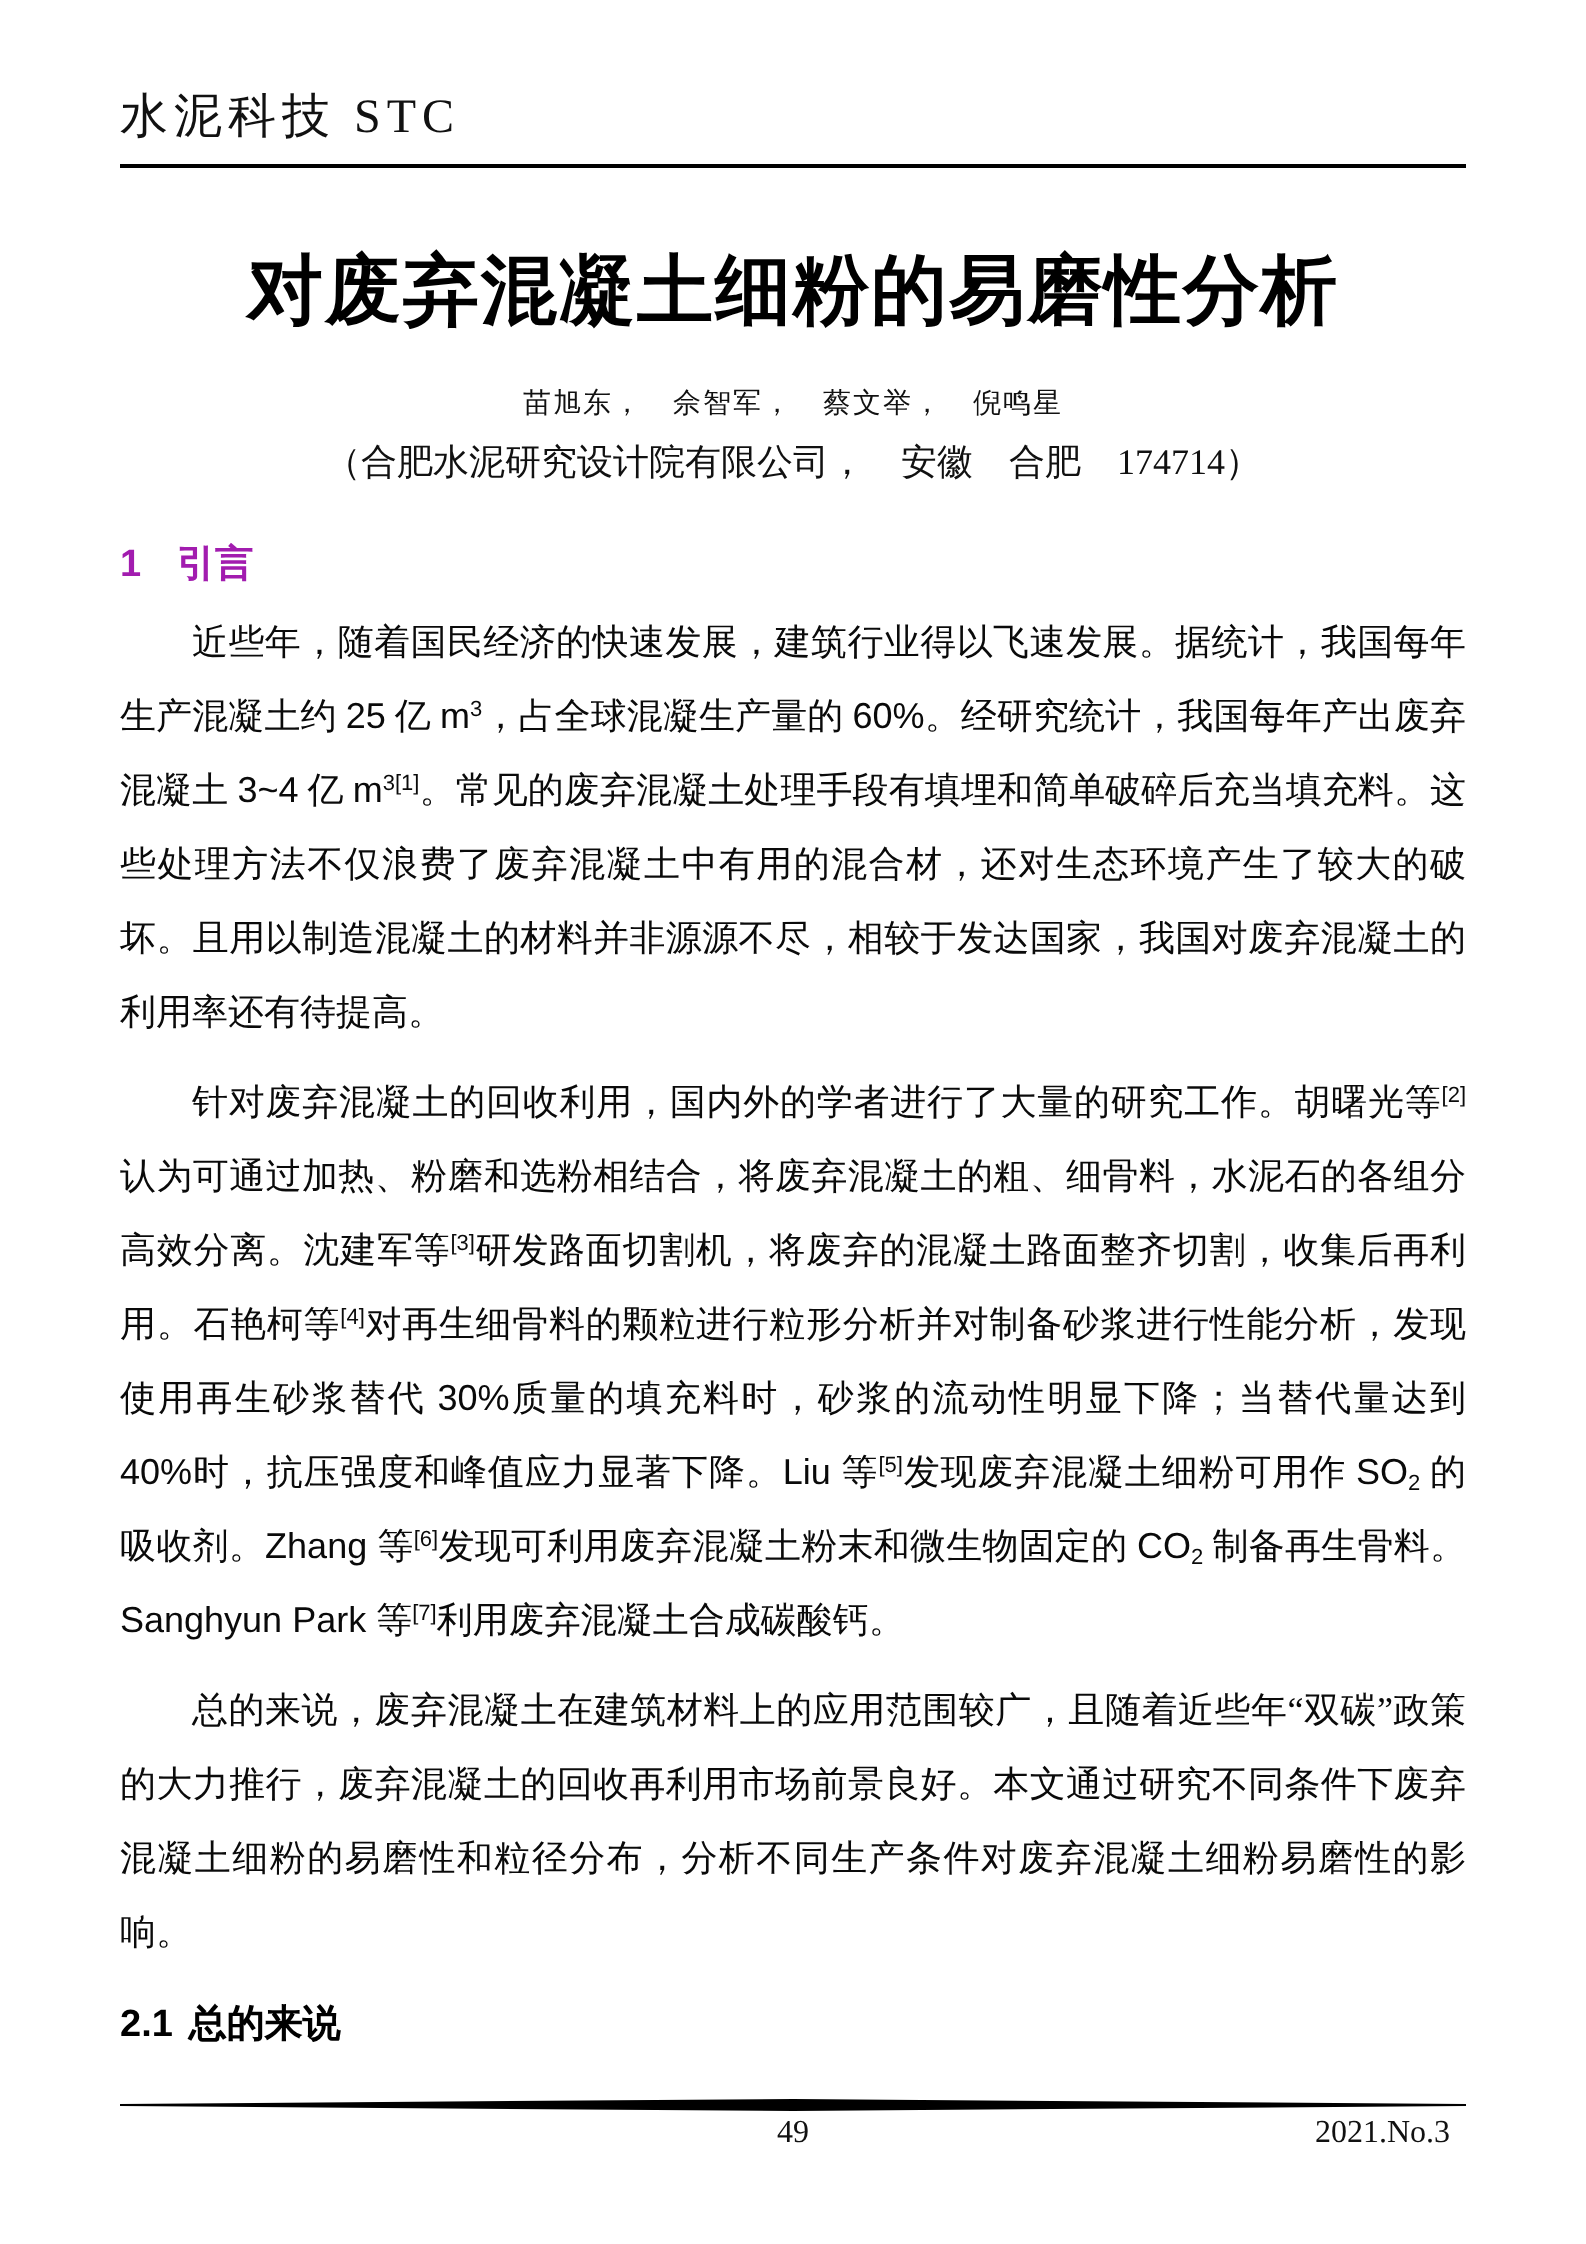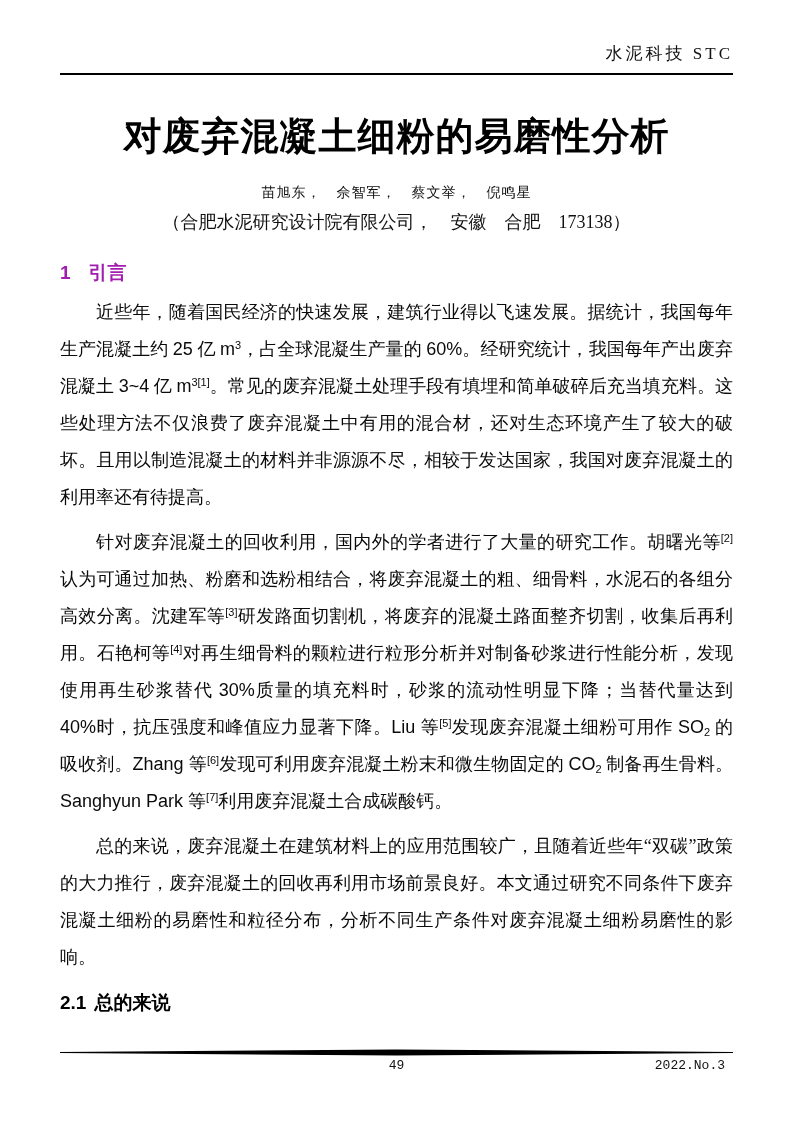--- a/index.html
+++ b/index.html
@@ -18,22 +18,22 @@
     width: 673px;
     margin: 0 auto;
   }
   
   .header {
     padding-top: 42px;
     border-bottom: 2px solid #000000;
     padding-bottom: 8px;
   }
   .journal-name {
-    text-align: right;
-    font-size: 17px;
+    text-align: left;
+    font-size: 24px;
     letter-spacing: 3px;
     font-family: "Liberation Serif", serif;
   }
   
   .article-title {
     margin: 36px 0 0 0;
     text-align: center;
     font-family: "Liberation Sans", sans-serif;
     font-weight: bold;
     font-size: 38px;
@@ -99,22 +99,22 @@
     position: absolute;
     left: 60px;
     bottom: 44px;
     width: 673px;
   }
   .footer-rule { display: block; width: 673px; height: 7px; }
   .footer-row {
     position: relative;
     height: 20px;
     margin-top: 2px;
-    font-family: Liberation Mono, monospace;
-    font-size: 13px;
+    font-family: Liberation Serif, serif;
+    font-size: 16px;
     color: #111111;
   }
   .page-number {
     position: absolute;
     left: 0; right: 0;
     text-align: center;
   }
   .issue-number {
     position: absolute;
     right: 8px;
@@ -129,21 +129,21 @@
   <div class="content">
 
     <div class="header">
       <div class="journal-name">水泥科技 STC</div>
     </div>
 
     <h1 class="article-title">对废弃混凝土细粉的易磨性分析</h1>
 
     <div class="authors">苗旭东，　佘智军，　蔡文举，　倪鸣星</div>
 
-    <div class="affiliation">（合肥水泥研究设计院有限公司，　安徽　合肥　173138）</div>
+    <div class="affiliation">（合肥水泥研究设计院有限公司，　安徽　合肥　174714）</div>
 
     <h2 class="sec-heading">
       <span class="sec-num">1</span><span>引言</span>
     </h2>
 
     <p class="body-par">近些年，随着国民经济的快速发展，建筑行业得以飞速发展。据统计，我国每年生产混凝土约 <span class="latin">25</span> 亿 <span class="latin">m</span><sup>3</sup>，占全球混凝生产量的 <span class="latin">60%</span>。经研究统计，我国每年产出废弃混凝土 <span class="latin">3~4</span> 亿 <span class="latin">m</span><sup>3[1]</sup>。常见的废弃混凝土处理手段有填埋和简单破碎后充当填充料。这些处理方法不仅浪费了废弃混凝土中有用的混合材，还对生态环境产生了较大的破坏。且用以制造混凝土的材料并非源源不尽，相较于发达国家，我国对废弃混凝土的利用率还有待提高。</p>
 
     <p class="body-par">针对废弃混凝土的回收利用，国内外的学者进行了大量的研究工作。胡曙光等<sup>[2]</sup>认为可通过加热、粉磨和选粉相结合，将废弃混凝土的粗、细骨料，水泥石的各组分高效分离。沈建军等<sup>[3]</sup>研发路面切割机，将废弃的混凝土路面整齐切割，收集后再利用。石艳柯等<sup>[4]</sup>对再生细骨料的颗粒进行粒形分析并对制备砂浆进行性能分析，发现使用再生砂浆替代 <span class="latin">30%</span>质量的填充料时，砂浆的流动性明显下降；当替代量达到 <span class="latin">40%</span>时，抗压强度和峰值应力显著下降。<span class="latin">Liu </span>等<sup>[5]</sup>发现废弃混凝土细粉可用作 <span class="latin">SO</span><sub>2</sub> 的吸收剂。<span class="latin">Zhang </span>等<sup>[6]</sup>发现可利用废弃混凝土粉末和微生物固定的 <span class="latin">CO</span><sub>2</sub> 制备再生骨料。<span class="latin">Sanghyun Park </span>等<sup>[7]</sup>利用废弃混凝土合成碳酸钙。</p>
 
     <p class="body-par">总的来说，废弃混凝土在建筑材料上的应用范围较广，且随着近些年“双碳”政策的大力推行，废弃混凝土的回收再利用市场前景良好。本文通过研究不同条件下废弃混凝土细粉的易磨性和粒径分布，分析不同生产条件对废弃混凝土细粉易磨性的影响。</p>
@@ -154,17 +154,17 @@
     </h3>
 
   </div>
 
   <div class="footer">
     <svg class="footer-rule" viewBox="0 0 673 7" preserveAspectRatio="none" aria-hidden="true">
       <polygon points="0,3 336.5,0.5 673,3 673,4 336.5,6.5 0,4" fill="#000000"></polygon>
     </svg>
     <div class="footer-row">
       <span class="page-number">49</span>
-      <span class="issue-number">2022.No.3</span>
+      <span class="issue-number">2021.No.3</span>
     </div>
   </div>
 
 </div>
 
 </body></html>

